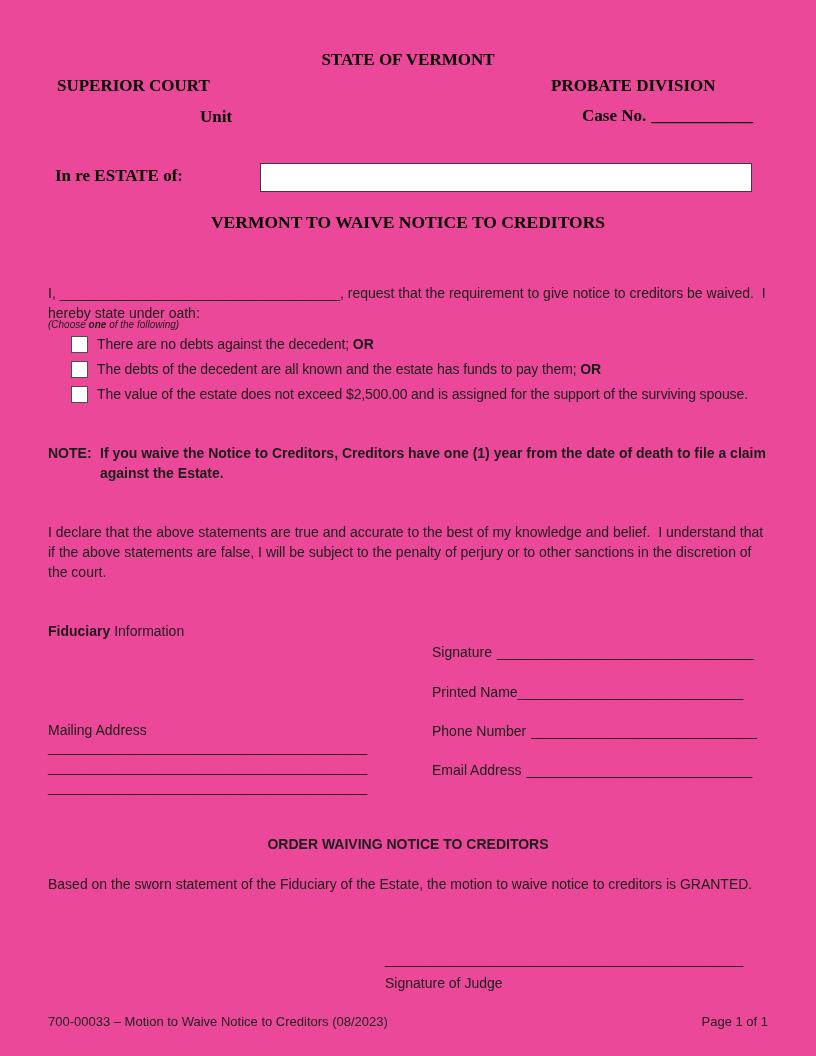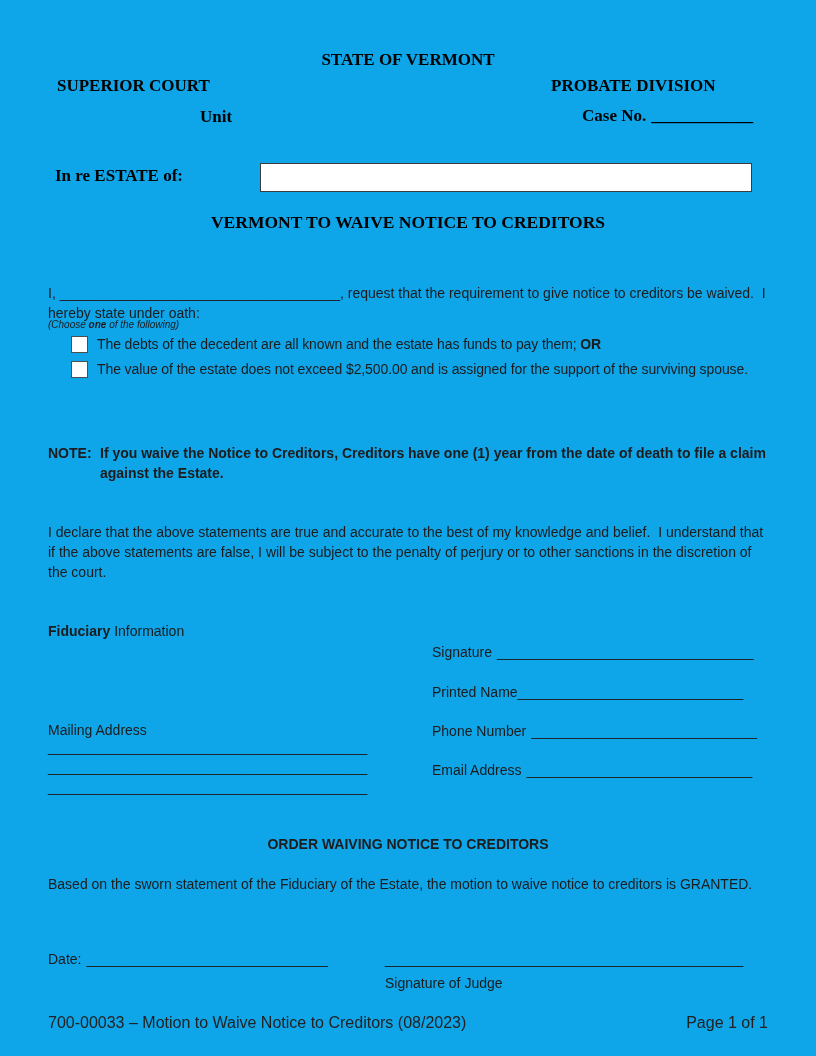--- a/index.html
+++ b/index.html
@@ -1,21 +1,21 @@
 <!DOCTYPE html>
 <html><head>
 <meta charset="utf-8">
 <style>
   html, body { margin: 0; padding: 0; background: #e8e8e8; }
   .page {
     position: relative;
     width: 816px;
     height: 1056px;
     margin: 0 auto;
-    background: #0ea5e9;
+    background: #ec4899;
     font-family: "Liberation Sans", sans-serif;
     font-size: 14px;
     color: #1c1c1c;
     overflow: hidden;
   }
   .abs { position: absolute; }
   .serif {
     font-family: "Liberation Serif", serif;
     font-weight: 700;
     font-size: 17px;
@@ -54,21 +54,21 @@
     margin-top: 1px;
     margin-right: 9px;
   }
   .checkbox-label { line-height: 19px; white-space: pre-wrap; letter-spacing: -0.1px; }
   .note-block { display: flex; font-weight: 700; }
   .note-label { flex: none; width: 52px; }
   .note-text { flex: 1; white-space: pre-wrap; }
   .blank { white-space: pre; letter-spacing: 0; }
   .gap { margin-left: 5px; }
   .field-row { white-space: pre; line-height: 20px; }
-  .footer-text { font-size: 16px; color: #222; }
+  .footer-text { font-size: 13px; color: #222; }
   .heading-sans { font-weight: 700; line-height: 20px; }
 </style>
 </head>
 <body>
 
 <div class="page">
 
   <div class="abs serif center" style="top:50px;">STATE OF VERMONT</div>
   <div class="abs serif" style="left:57px; top:76px;">SUPERIOR COURT</div>
   <div class="abs serif" style="left:551px; top:76px;">PROBATE DIVISION</div>
@@ -78,20 +78,24 @@
   <div class="abs serif" style="left:55px; top:166px;">In re ESTATE of:</div>
   <input type="text" class="estate-input" value="" style="">
 
   <div class="abs serif center" style="top:212px; font-size:17.5px;">VERMONT TO WAIVE NOTICE TO CREDITORS</div>
 
   <div class="abs body-text" style="left:48px; top:283px; width:722px;"><span>I, </span><span class="blank">____________________________________</span><span>, request that the requirement to give notice to creditors be waived.  I hereby state under oath:</span></div>
 
   <div class="abs italic-note" style="left:48px; top:317px;"><span>(Choose </span><span class="bold">one</span><span> of the following)</span></div>
 
   <div class="abs checkbox-group">
+    <div class="checkbox-row">
+      <span class="checkbox"></span>
+      <span class="checkbox-label"><span>There are no debts against the decedent; </span><span class="bold">OR</span></span>
+    </div>
     <div class="checkbox-row">
       <span class="checkbox"></span>
       <span class="checkbox-label"><span>The debts of the decedent are all known and the estate has funds to pay them; </span><span class="bold">OR</span></span>
     </div>
     <div class="checkbox-row">
       <span class="checkbox"></span>
       <span class="checkbox-label"><span>The value of the estate does not exceed $2,500.00 and is assigned for the support of the surviving spouse.</span></span>
     </div>
   </div>
 
@@ -116,21 +120,20 @@
   <div class="abs field-row blank" style="left:48px; top:737px;">_________________________________________</div>
   <div class="abs field-row blank" style="left:48px; top:757px;">_________________________________________</div>
   <div class="abs field-row blank" style="left:48px; top:777px;">_________________________________________</div>
 
   <div class="abs field-row" style="left:432px; top:760px;"><span>Email Address</span><span class="blank gap">_____________________________</span></div>
 
   <div class="abs body-text" style="left:48px; top:874px; width:722px;">Based on the sworn statement of the Fiduciary of the Estate, the motion to waive notice to creditors is GRANTED.</div>
 
   <div class="abs center heading-sans" style="top:834px;">ORDER WAIVING NOTICE TO CREDITORS</div>
 
-  <div class="abs field-row" style="left:48px; top:949px;"><span>Date:</span><span class="blank gap">_______________________________</span></div>
 
   <div class="abs field-row blank" style="left:385px; top:949px;">______________________________________________</div>
   <div class="abs field-row" style="left:385px; top:973px;">Signature of Judge</div>
 
   <div class="abs footer-text" style="left:48px; top:1014px;">700-00033 – Motion to Waive Notice to Creditors (08/2023)</div>
   <div class="abs footer-text" style="right:48px; top:1014px; text-align:right;">Page 1 of 1</div>
 
 </div>
 
 </body></html>

